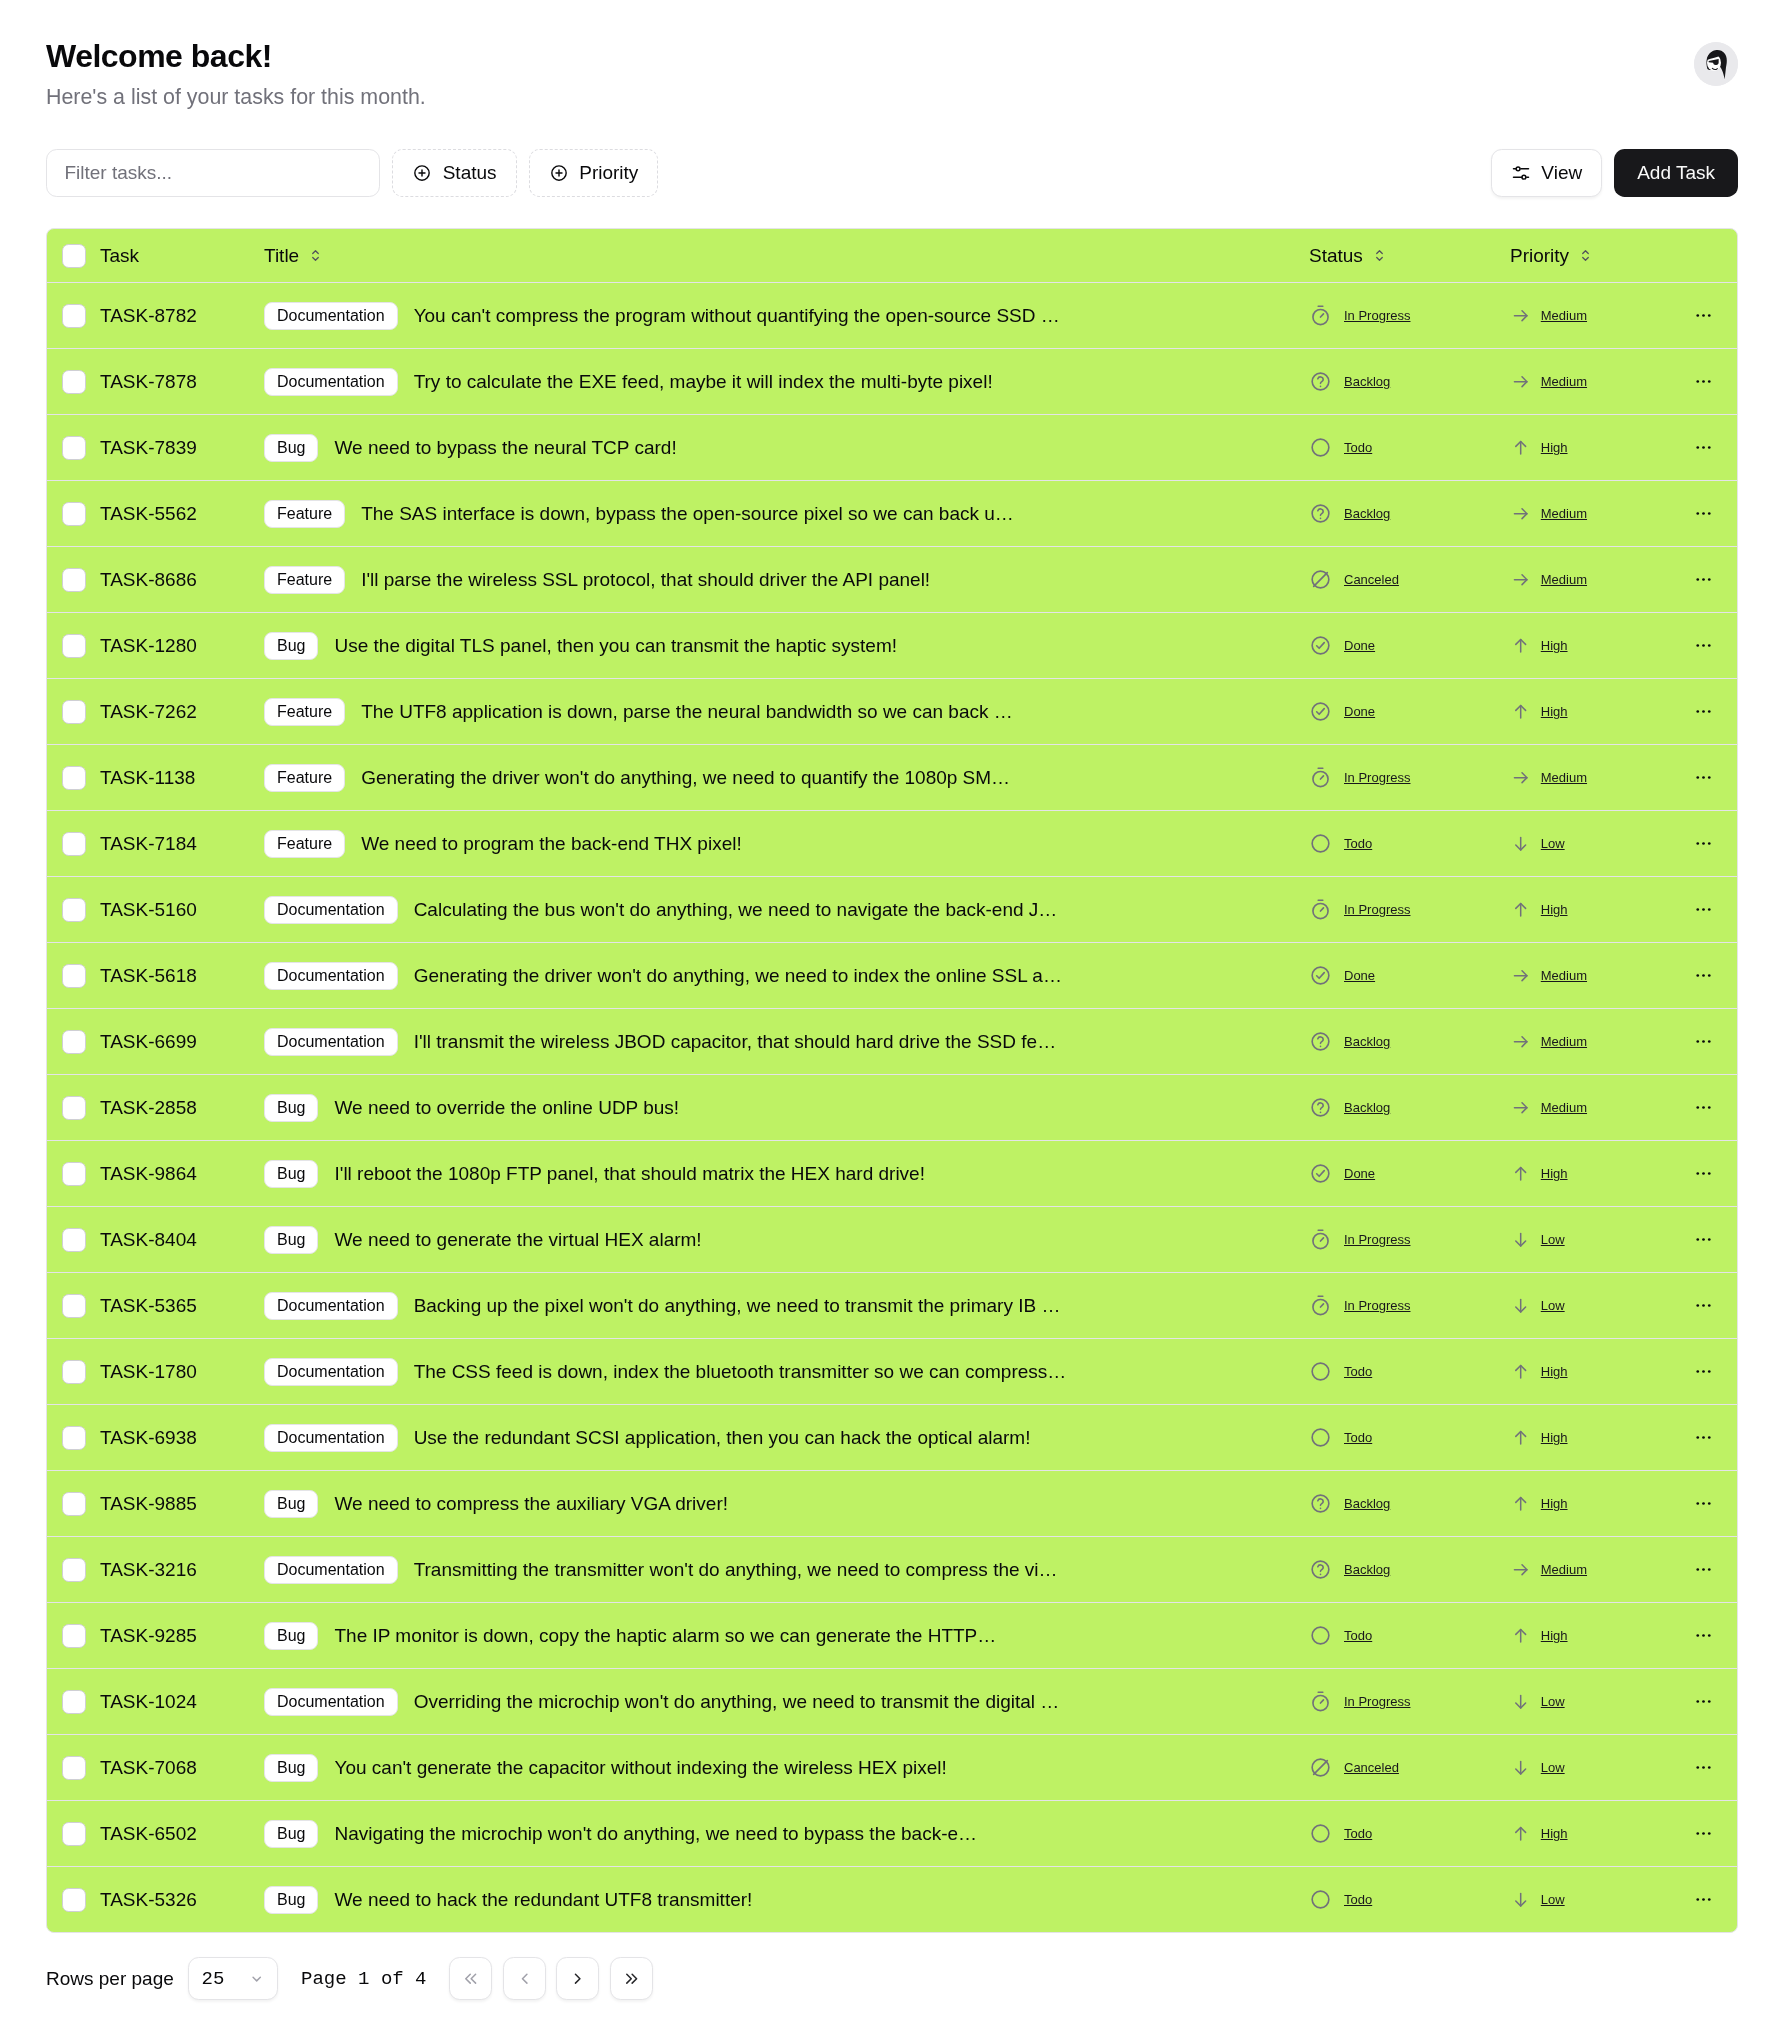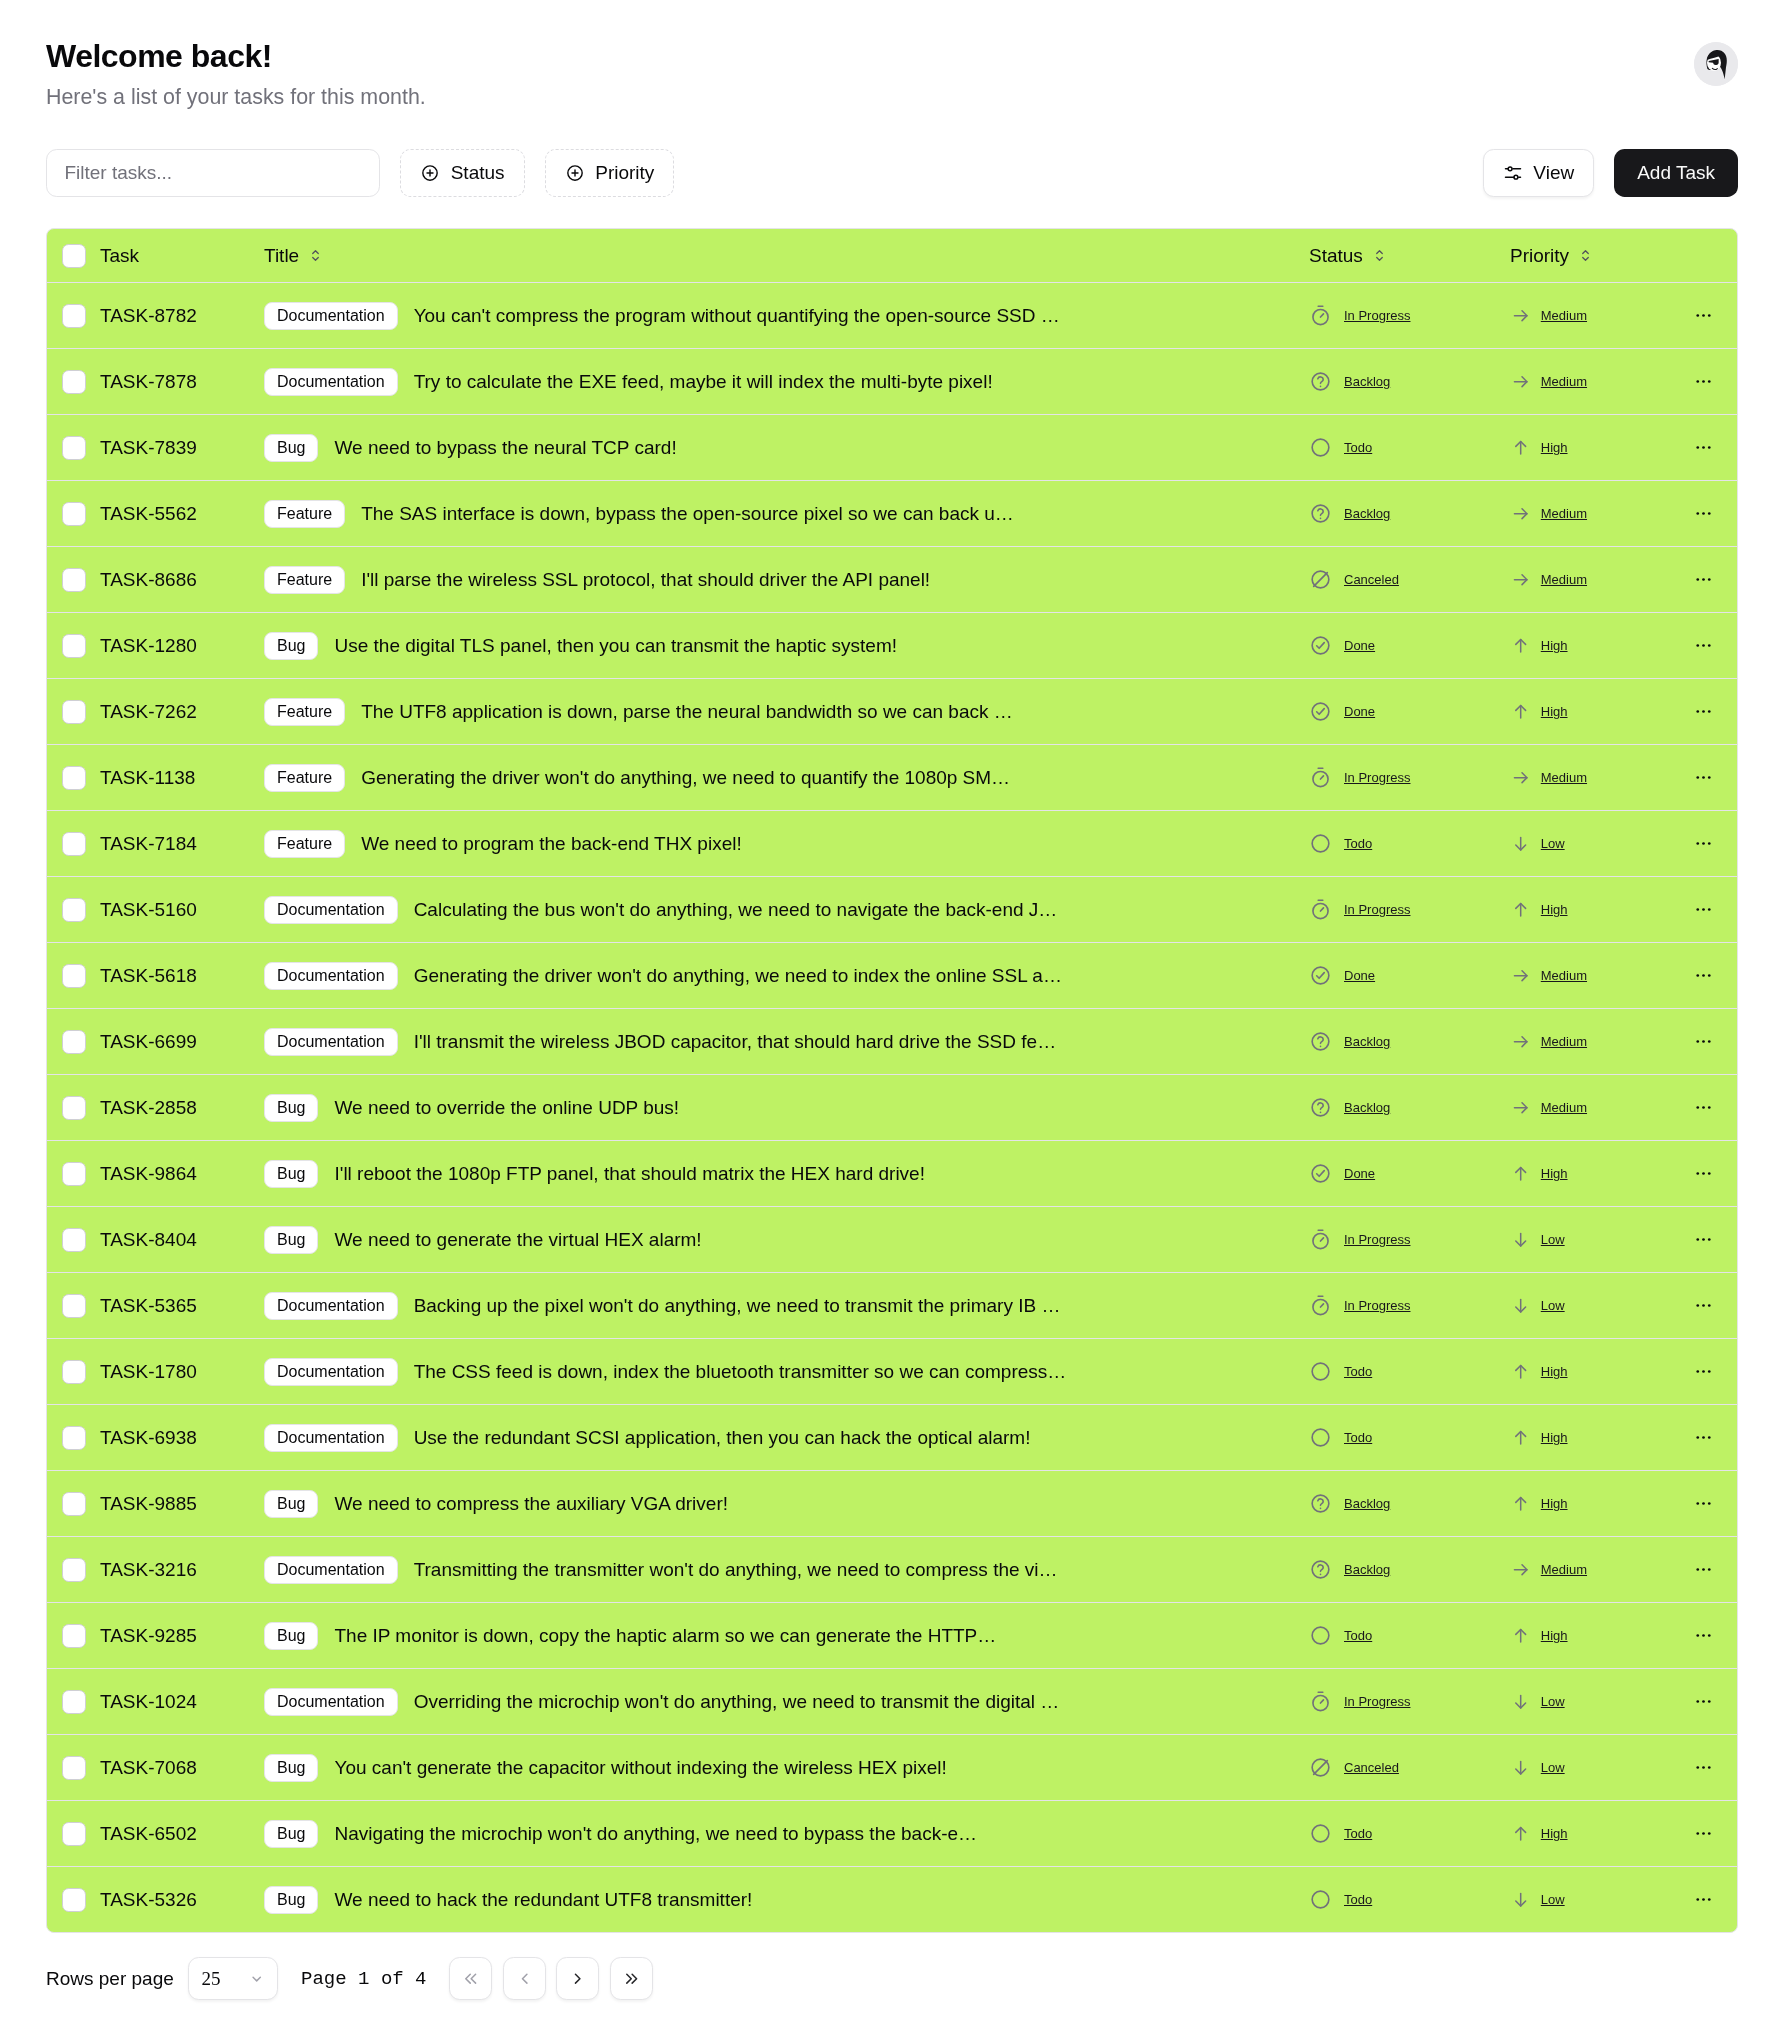--- a/index.html
+++ b/index.html
@@ -21,21 +21,21 @@
   .page{padding:27px 46px 0;}
 
   
   .topbar{display:flex;justify-content:space-between;align-items:flex-start;}
   .page-title{font-size:32px;font-weight:700;letter-spacing:-0.5px;margin:10.7px 0 10.7px;}
   .subtitle{font-size:21.4px;color:var(--muted);margin:0;}
   .avatar{width:44px;height:44px;border-radius:50%;background:#e9e9ec;overflow:hidden;margin-top:14.7px;cursor:pointer;flex:none;}
   .avatar svg{display:block;}
 
   
-  .toolbar{margin-top:39px;display:flex;align-items:flex-start;gap:20px;}
+  .toolbar{margin-top:39px;display:flex;align-items:flex-start;gap:12px;}
   .filter-input{
     width:334px;height:48px;border:0.7px solid var(--border);border-radius:10.7px;
     padding:0 17.4px;font-size:19px;font-family:inherit;color:var(--fg);outline:none;background:#fff;
   }
   .filter-input::placeholder{color:var(--muted);}
   .btn{
     display:inline-flex;align-items:center;gap:10.7px;height:48px;padding:0 19px;
     border-radius:10.7px;background:#fff;font-size:19px;font-weight:500;font-family:inherit;
     color:var(--fg);cursor:pointer;white-space:nowrap;
   }
@@ -73,21 +73,21 @@
   .more-btn{background:none;border:none;width:43px;height:43px;border-radius:8px;display:flex;
     align-items:center;justify-content:center;color:var(--fg);cursor:pointer;}
   .more-btn .ic{width:23px;height:23px;}
 
   
   .footer{display:flex;align-items:center;margin-top:24px;}
   .sel-text{flex:1;color:var(--muted);font-size:19px;}
   .rpp-label{font-size:19px;font-weight:500;margin-right:14.7px;}
   .select{display:inline-flex;align-items:center;justify-content:space-between;width:90px;height:43px;
     border:0.7px solid var(--border);border-radius:10.7px;background:#fff;padding:0 12px;font-size:19px;
-    font-family:Liberation Serif, serif;color:var(--fg);cursor:pointer;box-shadow:0 1.3px 2.7px rgba(0,0,0,.05);}
+    font-family:Liberation Mono, monospace;color:var(--fg);cursor:pointer;box-shadow:0 1.3px 2.7px rgba(0,0,0,.05);}
   .select .ic{color:#a1a1aa;}
   .page-ind{font-size:19px;font-weight:500;width:160px;text-align:center;margin:0 5.3px;font-family:Liberation Mono, monospace;}
   .pag-group{display:flex;gap:10.7px;}
   .pgbtn{width:43px;height:43px;border:0.7px solid var(--border);background:#fff;border-radius:10.7px;
     display:flex;align-items:center;justify-content:center;color:#27272a;cursor:pointer;
     box-shadow:0 1.3px 2.7px rgba(0,0,0,.05);}
   .pgbtn svg{width:21.4px;height:21.4px;display:block;}
   .pgbtn.disabled{color:#a1a1aa;cursor:default;}
 </style>
 </head>

